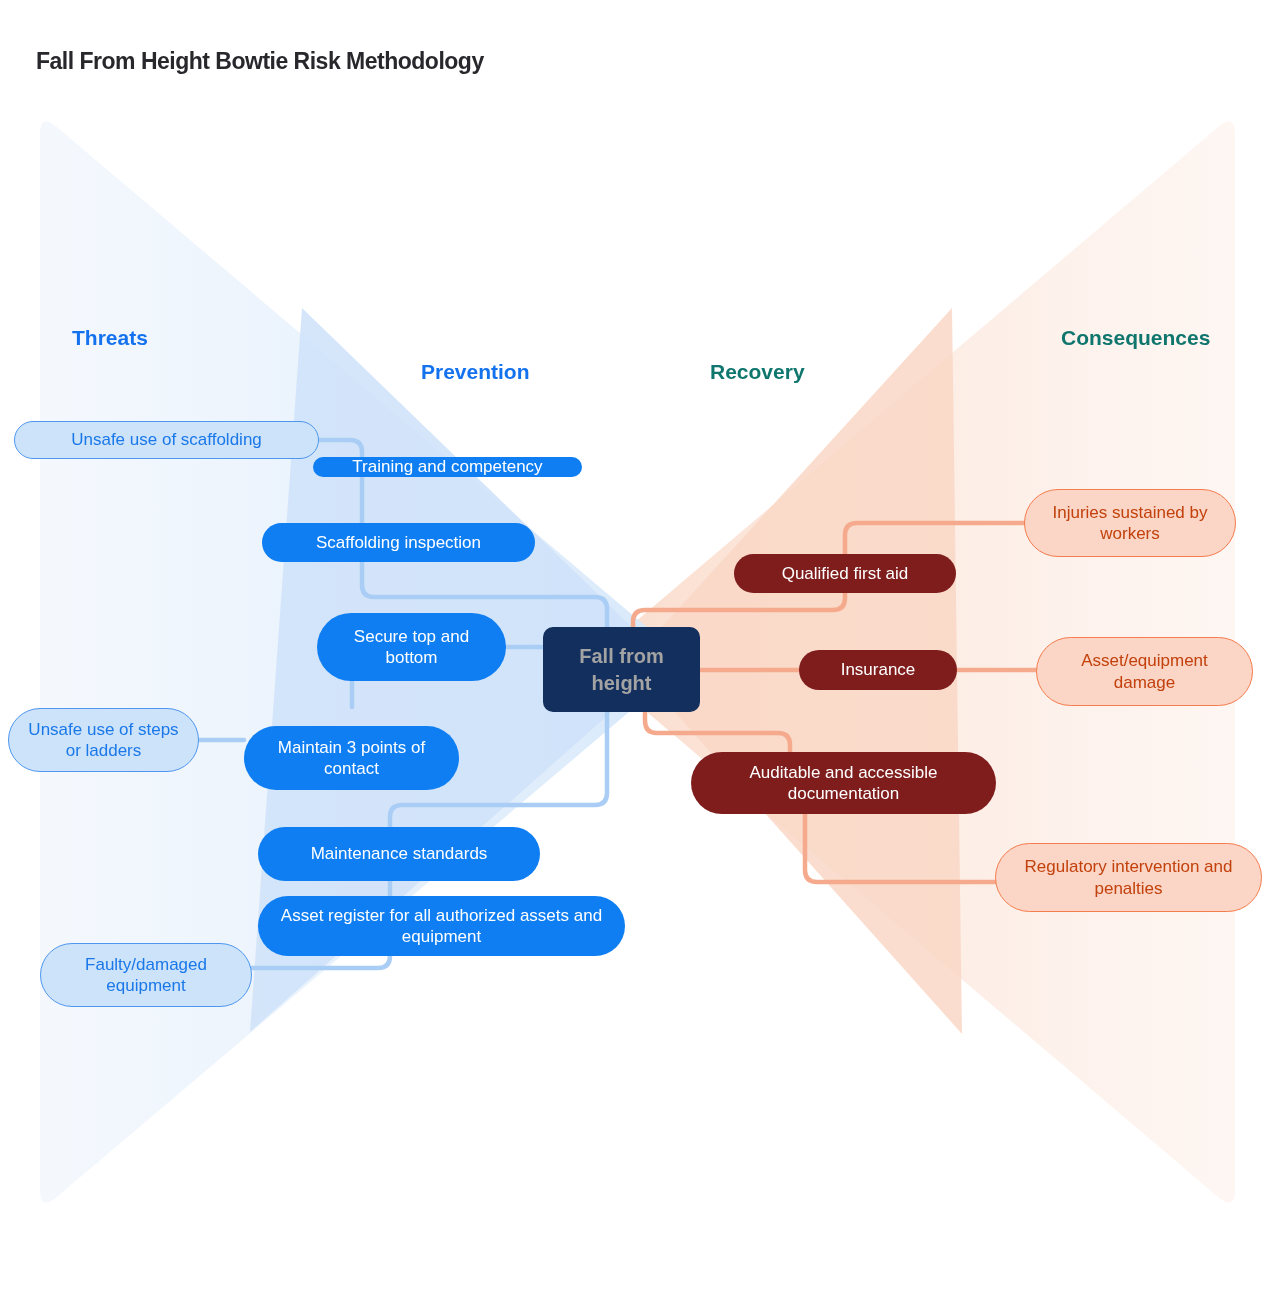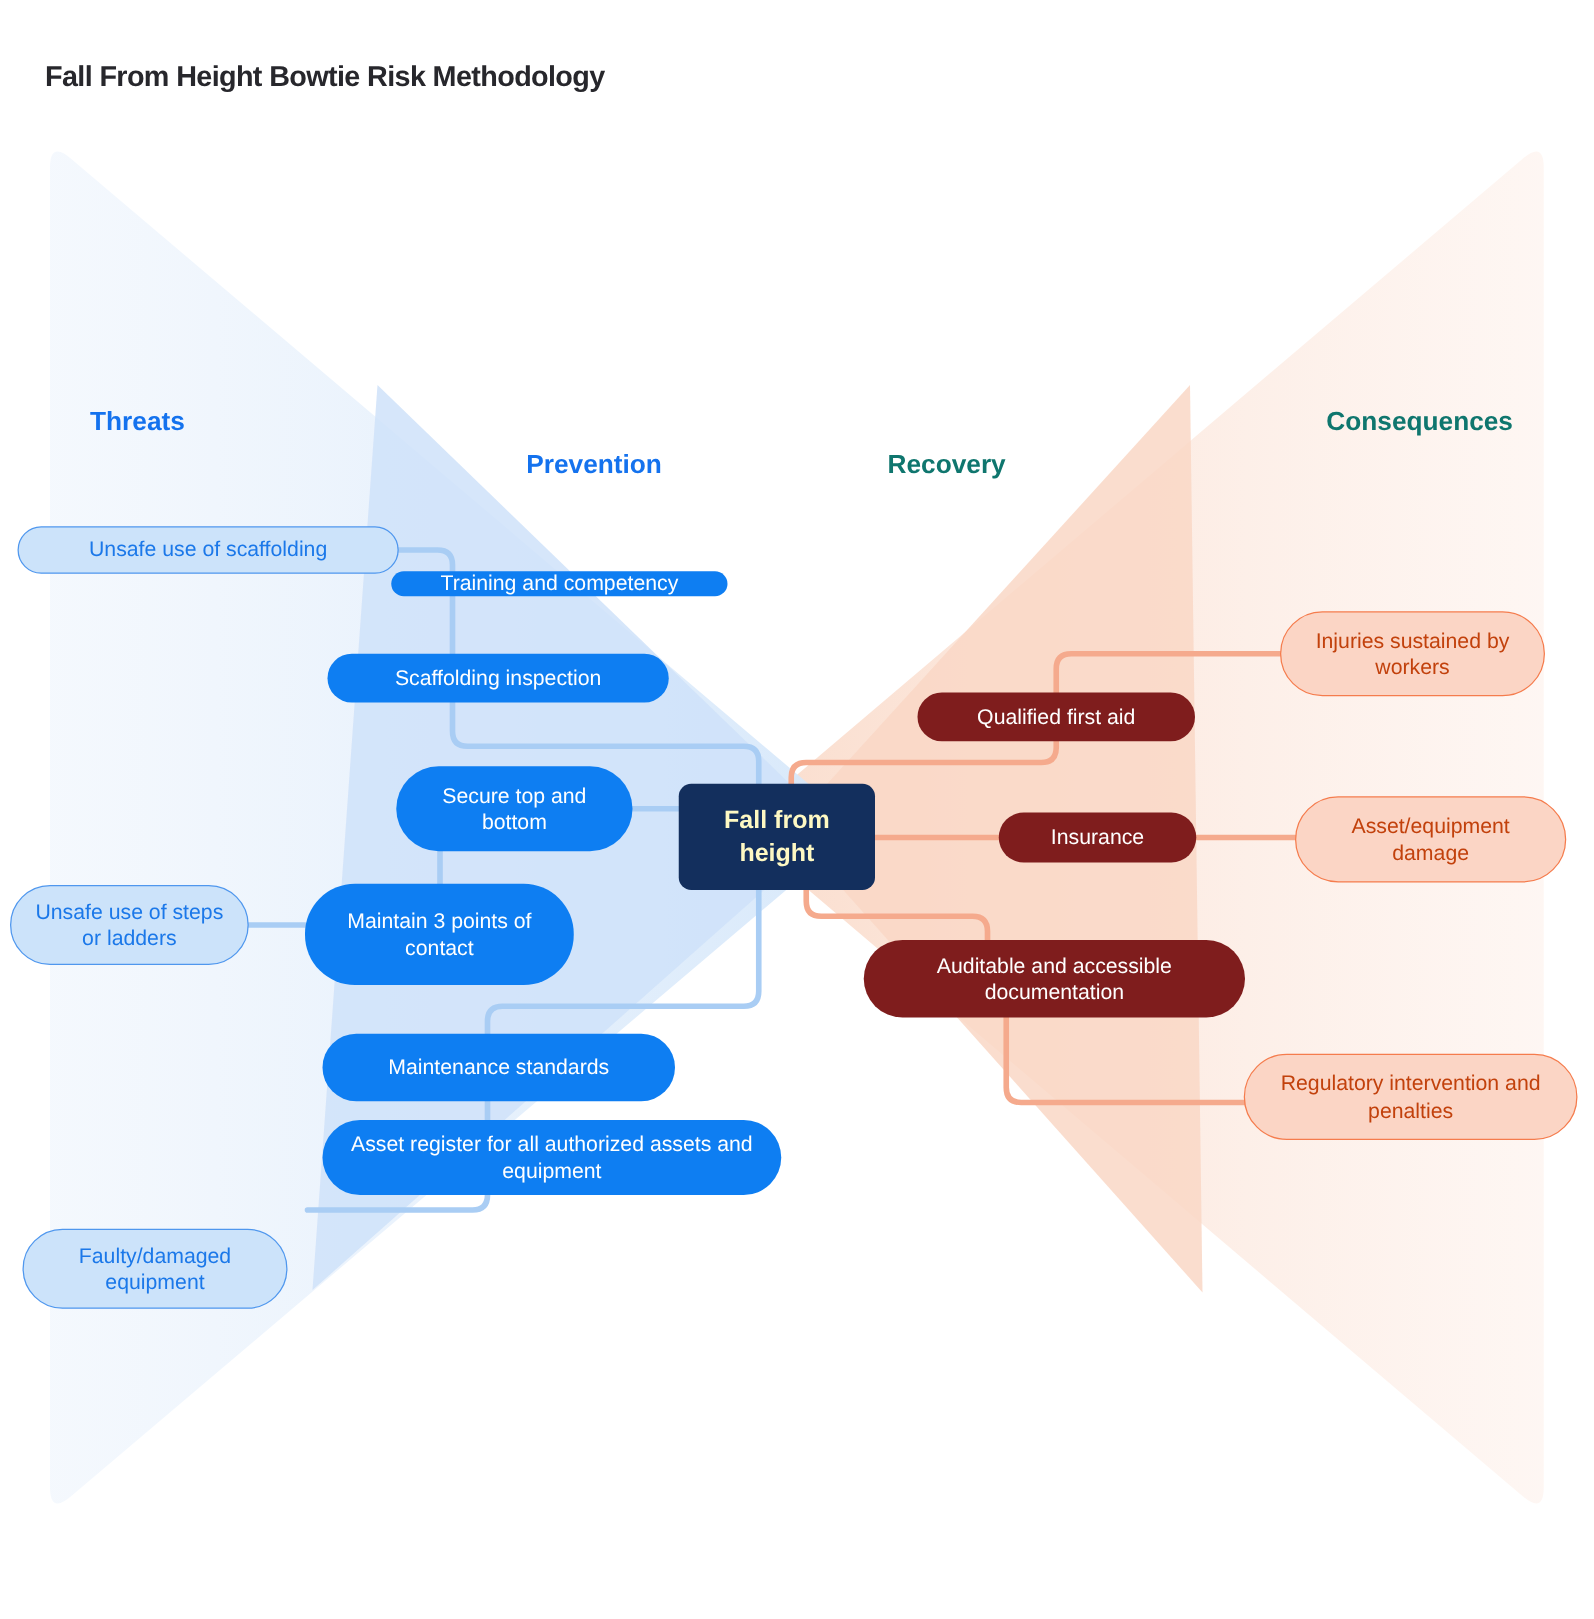--- a/index.html
+++ b/index.html
@@ -11,21 +11,21 @@
   .colhead{position:absolute;font-size:21px;font-weight:700;white-space:nowrap;}
   .colhead.blue{color:#1472ee;}
   .colhead.orange{color:#0f766e;}
   .pill{position:absolute;display:flex;align-items:center;justify-content:center;
         text-align:center;font-size:17px;line-height:1.25;box-sizing:border-box;padding:4px 12px;}
   .threat{background:#cce3fa;border:1.5px solid #4f97ee;color:#1b78e9;border-radius:40px;}
   .prevent{background:#0e7ef2;color:#ffffff;border-radius:40px;}
   .recover{background:#7f1d1d;color:#ffffff;border-radius:40px;}
   .conseq{background:#fbd5c5;border:1.5px solid #f57c4d;color:#c2410c;border-radius:40px;}
   .eventnode{position:absolute;display:flex;align-items:center;justify-content:center;
-        text-align:center;background:#132f5d;color:#fef9c3;font-size:20px;font-weight:700;
+        text-align:center;background:#132f5d;color:#a3a3a3;font-size:20px;font-weight:700;
         line-height:1.35;border-radius:10px;box-sizing:border-box;padding:6px 14px;}
 </style>
 </head>
 <body>
 
 <div class="stage">
 
   <svg class="bg" width="1275" height="1295" viewBox="0 0 1275 1295">
     <defs>
       <linearGradient id="gblue" x1="0" y1="0" x2="1" y2="0">
@@ -65,26 +65,26 @@
 
   <div class="title">Fall From Height Bowtie Risk Methodology</div>
 
   <div class="colhead blue" style="left:72px;top:326px;">Threats</div>
   <div class="colhead blue" style="left:421px;top:360px;">Prevention</div>
   <div class="colhead orange" style="left:710px;top:360px;">Recovery</div>
   <div class="colhead orange" style="left:1061px;top:326px;">Consequences</div>
 
   <div class="pill threat" style="left:14px;top:421px;width:305px;height:38px;">Unsafe use of scaffolding</div>
   <div class="pill threat" style="left:8px;top:708px;width:191px;height:64px;">Unsafe use of steps or ladders</div>
-  <div class="pill threat" style="left:18px;top:943px;width:212px;height:64px;margin-top:40px;">Faulty/damaged equipment</div>
+  <div class="pill threat" style="left:40px;top:943px;width:212px;height:64px;">Faulty/damaged equipment</div>
 
   <div class="pill prevent" style="left:313px;top:457px;width:269px;height:20px;text-align:right;">Training and competency</div>
   <div class="pill prevent" style="left:262px;top:523px;width:273px;height:39px;">Scaffolding inspection</div>
   <div class="pill prevent" style="left:317px;top:613px;width:189px;height:68px;">Secure top and bottom</div>
-  <div class="pill prevent" style="left:244px;top:707px;width:215px;height:81px;">Maintain 3 points of contact</div>
+  <div class="pill prevent" style="left:244px;top:726px;width:215px;height:64px;">Maintain 3 points of contact</div>
   <div class="pill prevent" style="left:258px;top:827px;width:282px;height:54px;">Maintenance standards</div>
   <div class="pill prevent" style="left:258px;top:896px;width:367px;height:60px;">Asset register for all authorized assets and equipment</div>
 
   <div class="eventnode" style="left:543px;top:627px;width:157px;height:85px;">Fall from height</div>
 
   <div class="pill recover" style="left:734px;top:554px;width:222px;height:39px;">Qualified first aid</div>
   <div class="pill recover" style="left:799px;top:650px;width:158px;height:40px;">Insurance</div>
   <div class="pill recover" style="left:691px;top:752px;width:305px;height:62px;">Auditable and accessible documentation</div>
 
   <div class="pill conseq" style="left:1024px;top:489px;width:212px;height:68px;">Injuries sustained by workers</div>

